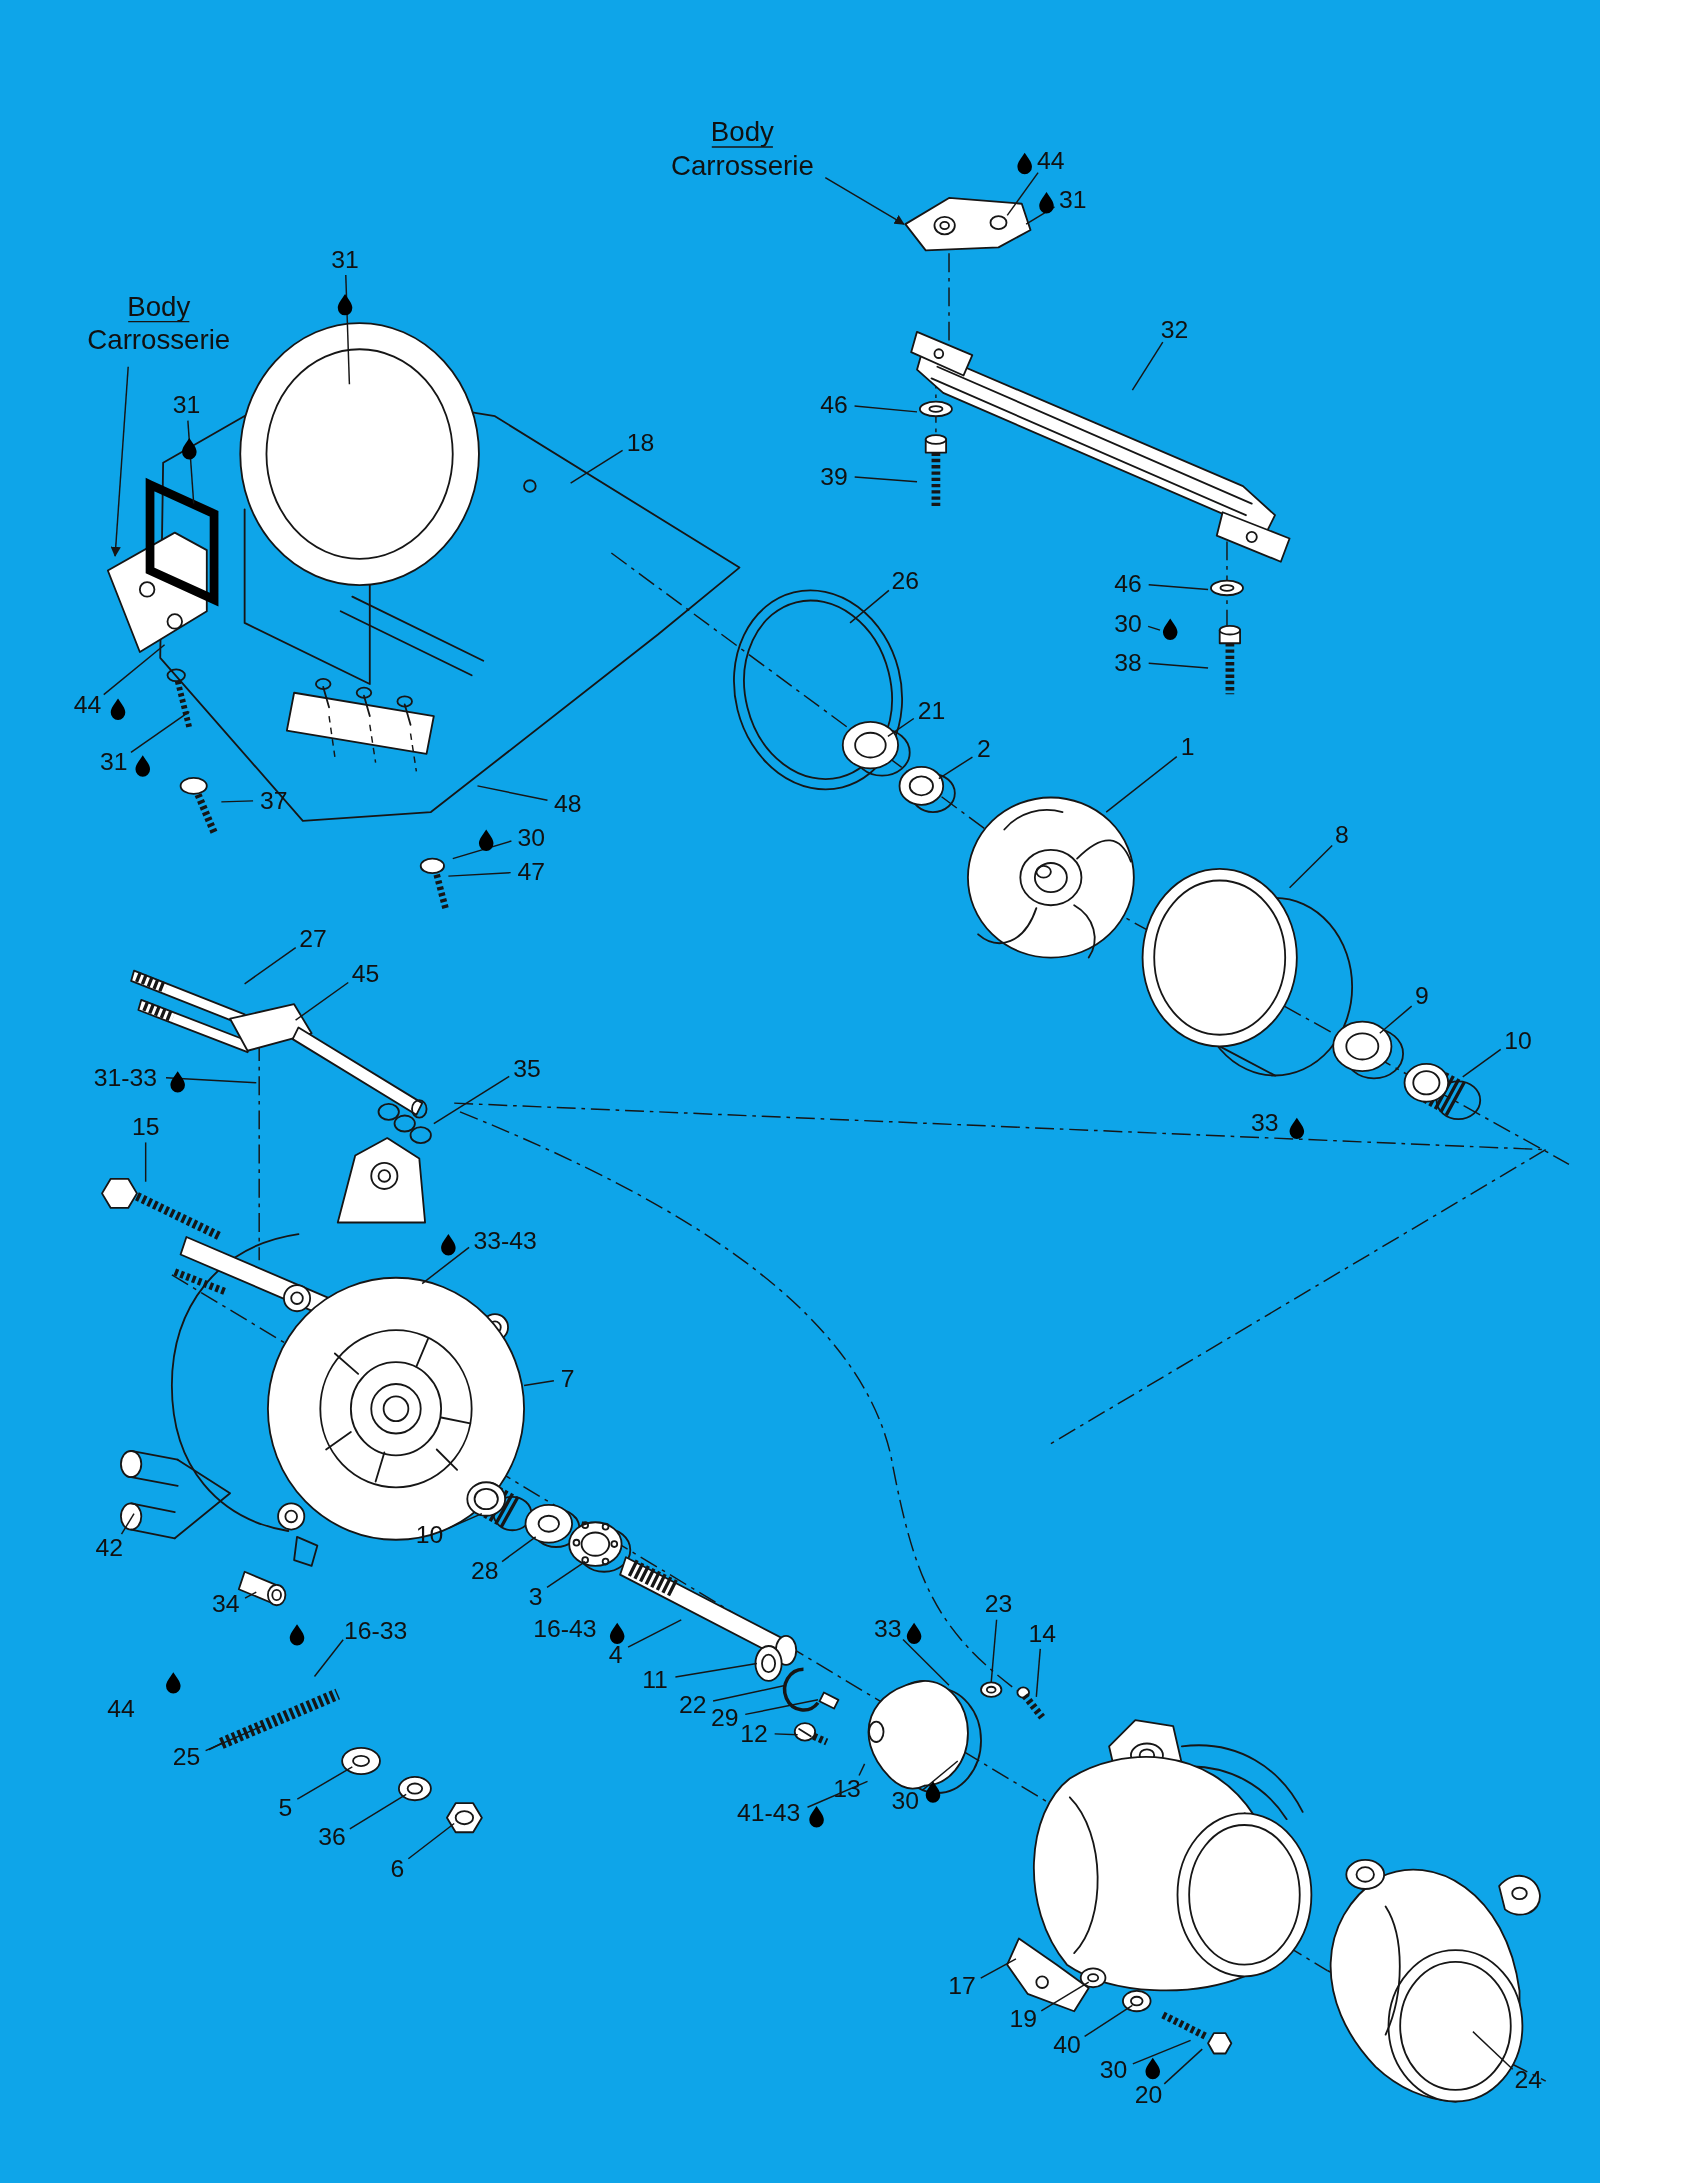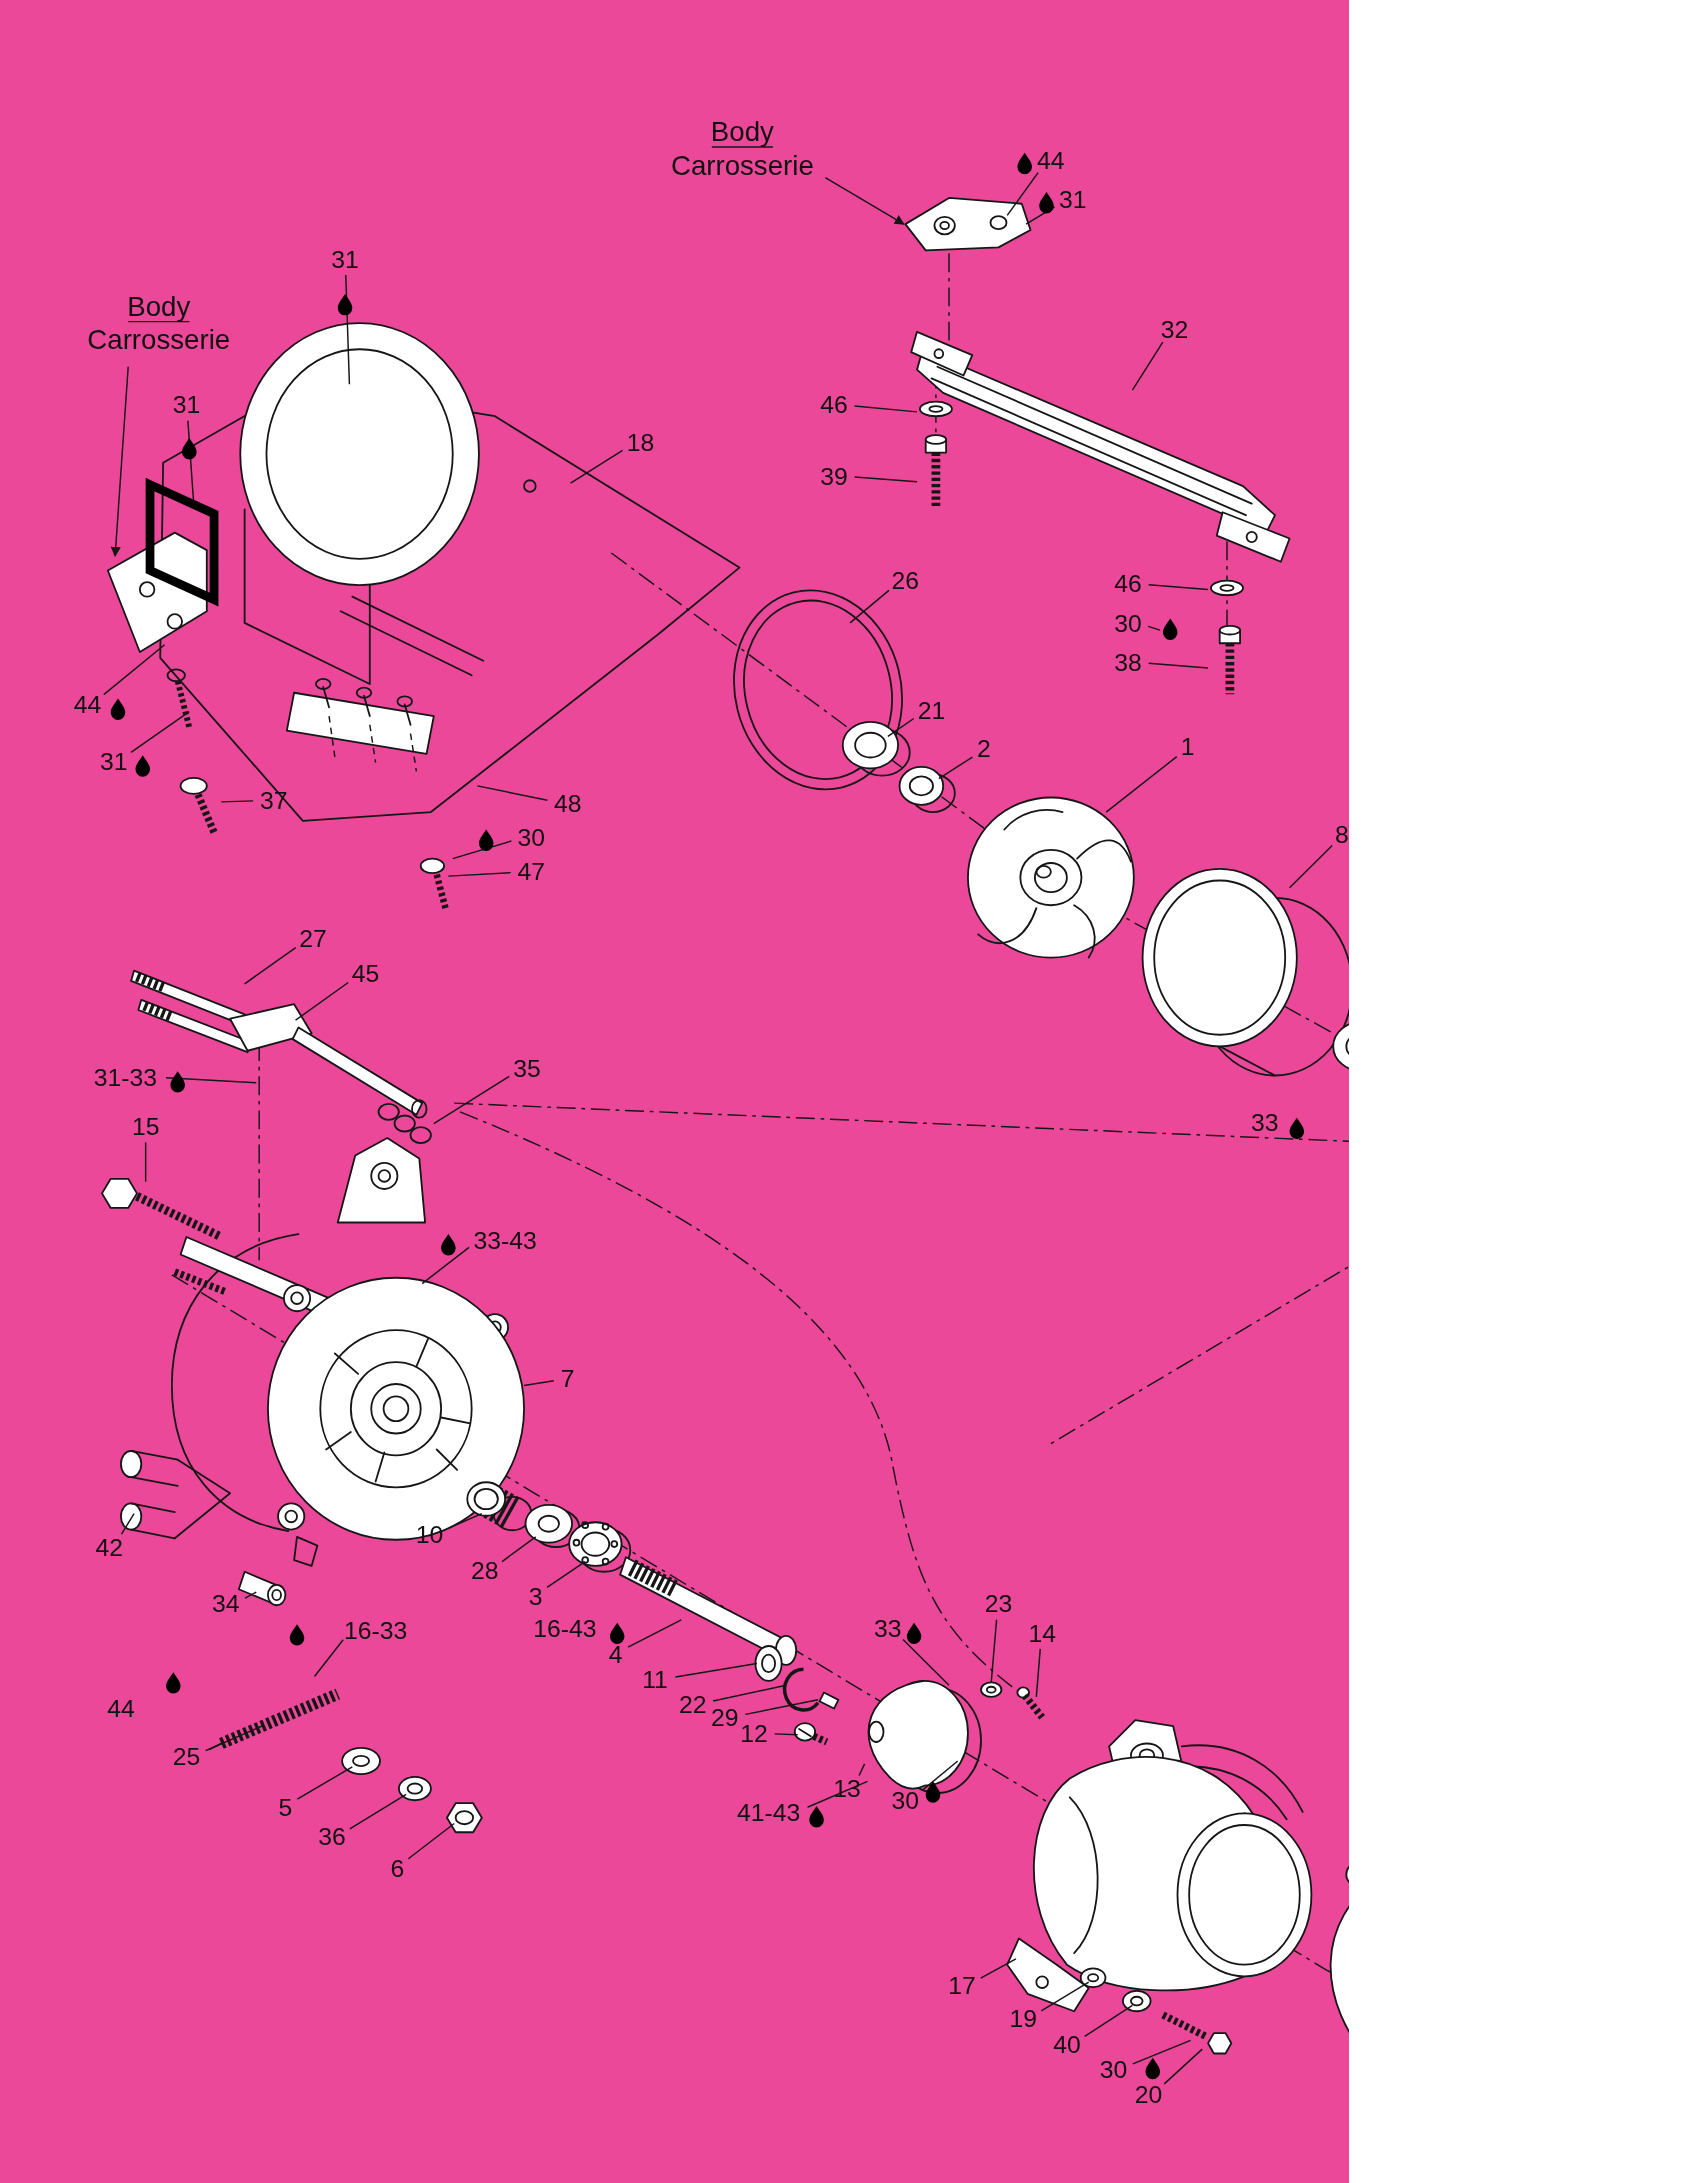--- a/index.html
+++ b/index.html
@@ -1,17 +1,17 @@
 <!DOCTYPE html>
 <html style="font-size:11.6px"><head>
 <meta charset="utf-8">
 <style>
   html,body{margin:0;padding:0;background:#ffffff;}
   body{width:1687px;height:2183px;font-family:"Liberation Sans",sans-serif;}
-  .stage{position:relative;width:1349px;height:2183px;background:#ec4899;overflow:hidden;}
+  .stage{position:relative;width:1600px;height:2183px;background:#0ea5e9;overflow:hidden;}
   svg{display:block;}
   .o{fill:none;stroke:#161616;stroke-width:1.25;stroke-linejoin:round;stroke-linecap:round;}
   .w{fill:#ffffff;stroke:#161616;stroke-width:1.25;stroke-linejoin:round;stroke-linecap:round;}
   .th{fill:none;stroke:#161616;stroke-dasharray:2.3 2;}
   .dd{fill:none;stroke:#161616;stroke-width:1;stroke-dasharray:13 4 2.5 4;}
   .dash{fill:none;stroke:#161616;stroke-width:1;stroke-dasharray:4.5 3.5;}
   .seal{fill:none;stroke:#000;stroke-width:6;stroke-linejoin:miter;}
   .leader{stroke:#161616;stroke-width:1;fill:none;}
   .drop{fill:#000;stroke:none;}
   .callout-text{font:17px "Liberation Sans",sans-serif;fill:#111;text-anchor:middle;}

